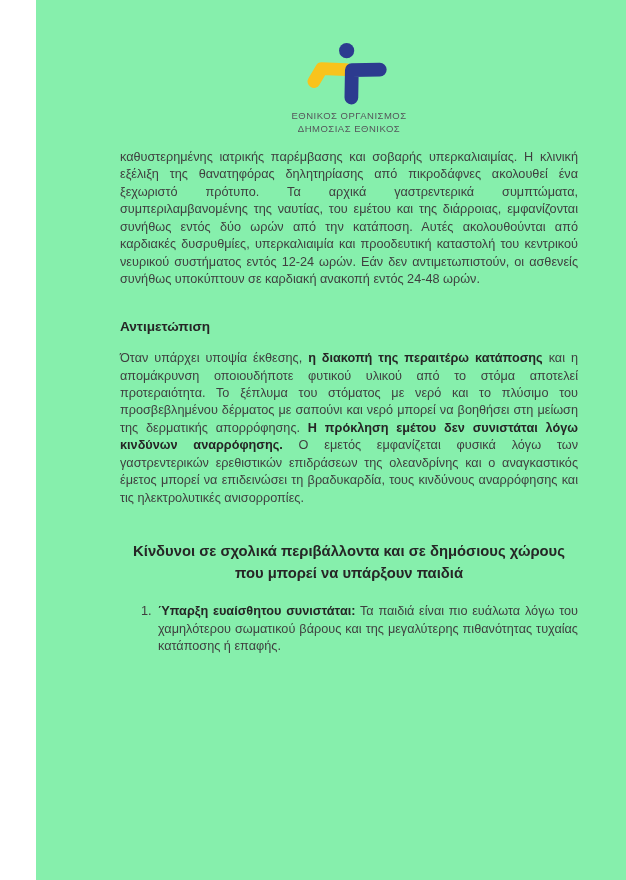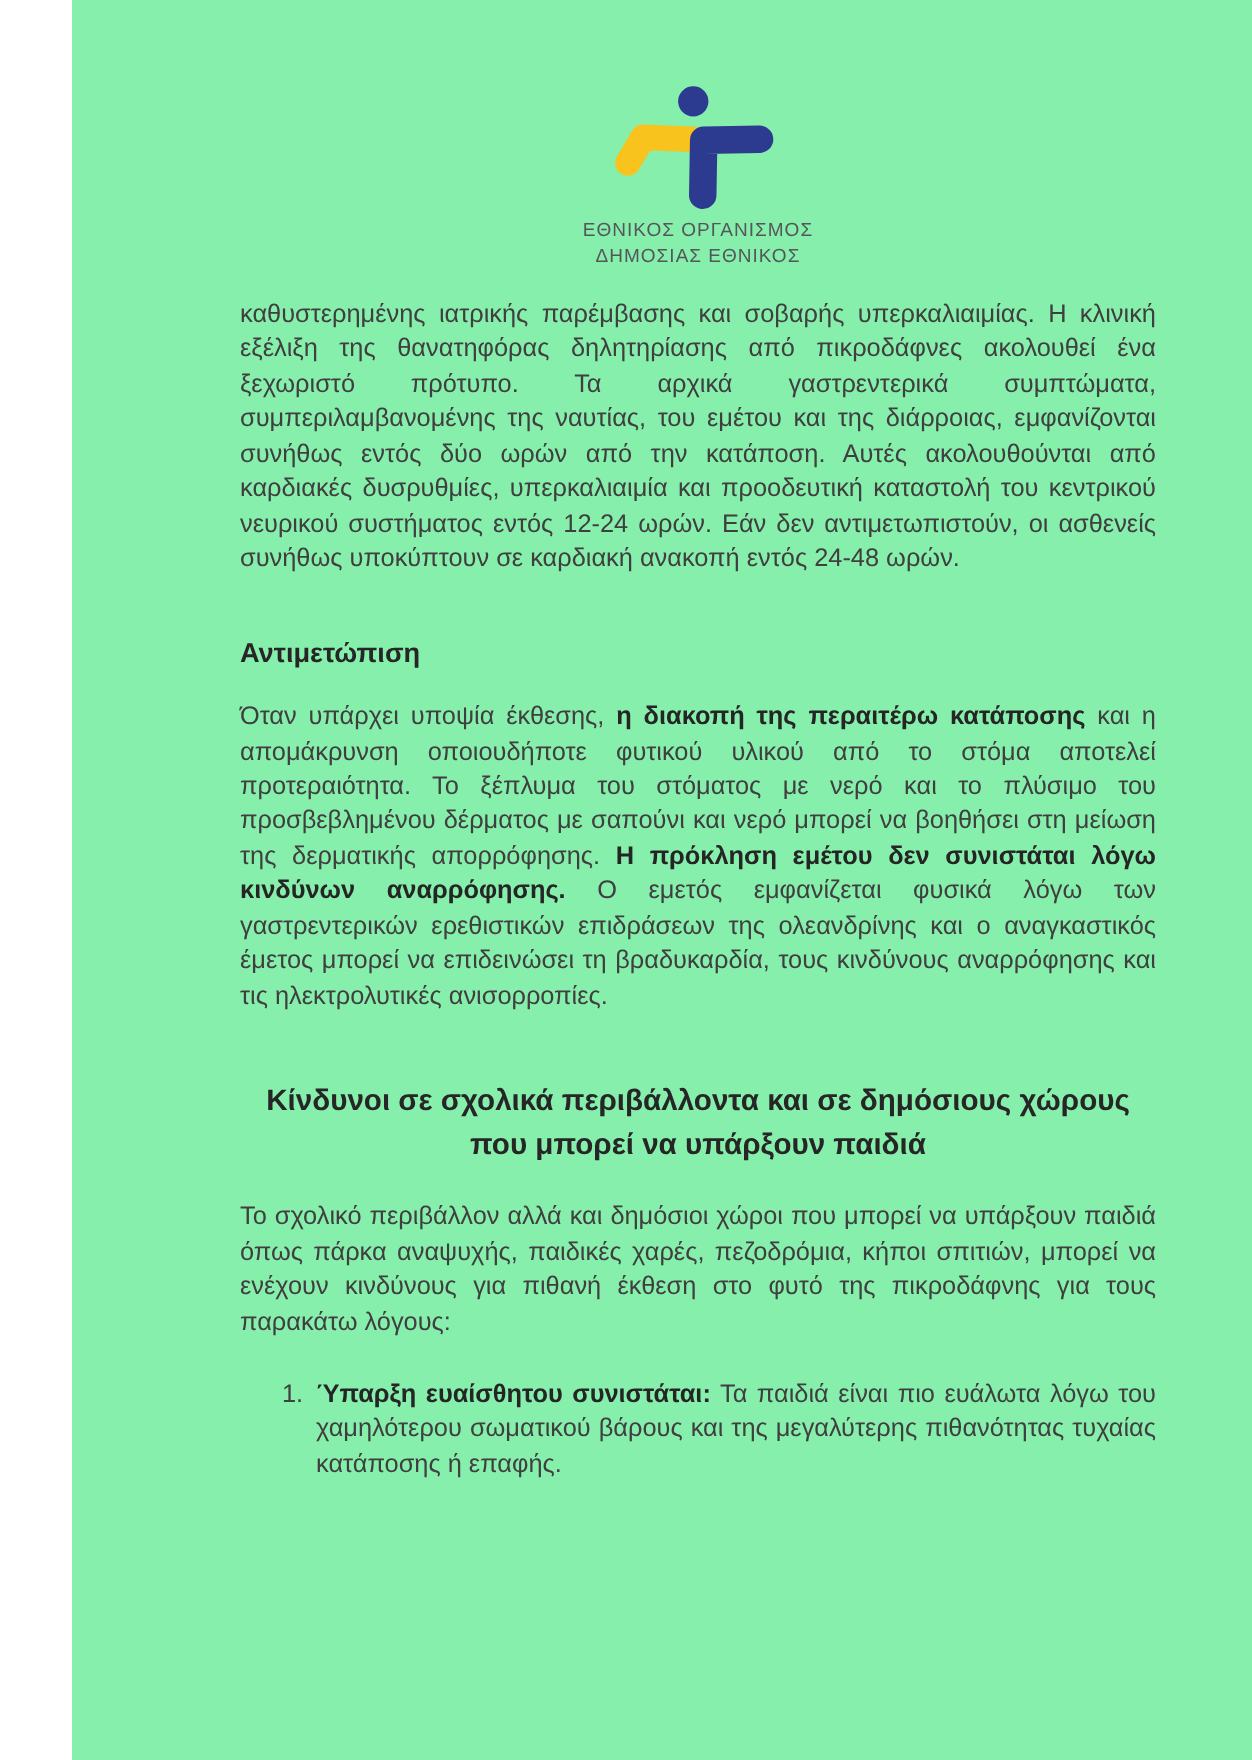--- a/index.html
+++ b/index.html
@@ -98,21 +98,20 @@
     <p class="para">καθυστερημένης ιατρικής παρέμβασης και σοβαρής υπερκαλιαιμίας. Η κλινική εξέλιξη της θανατηφόρας δηλητηρίασης από πικροδάφνες ακολουθεί ένα ξεχωριστό πρότυπο. Τα αρχικά γαστρεντερικά συμπτώματα, συμπεριλαμβανομένης της ναυτίας, του εμέτου και της διάρροιας, εμφανίζονται συνήθως εντός δύο ωρών από την κατάποση. Αυτές ακολουθούνται από καρδιακές δυσρυθμίες, υπερκαλιαιμία και προοδευτική καταστολή του κεντρικού νευρικού συστήματος εντός 12-24 ωρών. Εάν δεν αντιμετωπιστούν, οι ασθενείς συνήθως υποκύπτουν σε καρδιακή ανακοπή εντός 24-48 ωρών.</p>
 
     <h2 class="section-heading">Αντιμετώπιση</h2>
 
 
     <p class="para p-exposure"><span>Όταν υπάρχει υποψία έκθεσης, </span><b class="inline-bold">η διακοπή της περαιτέρω κατάποσης</b><span> και η απομάκρυνση οποιουδήποτε φυτικού υλικού από το στόμα αποτελεί προτεραιότητα. Το ξέπλυμα του στόματος με νερό και το πλύσιμο του προσβεβλημένου δέρματος με σαπούνι και νερό μπορεί να βοηθήσει στη μείωση της δερματικής απορρόφησης. </span><b class="inline-bold">Η πρόκληση εμέτου δεν συνιστάται λόγω κινδύνων αναρρόφησης.</b><span> Ο εμετός εμφανίζεται φυσικά λόγω των γαστρεντερικών ερεθιστικών επιδράσεων της ολεανδρίνης και ο αναγκαστικός έμετος μπορεί να επιδεινώσει τη βραδυκαρδία, τους κινδύνους αναρρόφησης και τις ηλεκτρολυτικές ανισορροπίες.</span></p>
 
 
     <h2 class="center-heading">Κίνδυνοι σε σχολικά περιβάλλοντα και σε δημόσιους χώρους που μπορεί να υπάρξουν παιδιά</h2>
 
-    <p class="para p-school">Το σχολικό περιβάλλον αλλά και δημόσιοι χώροι που μπορεί να υπάρξουν παιδιά όπως πάρκα αναψυχής, παιδικές χαρές, πεζοδρόμια, κήποι σπιτιών, μπορεί να ενέχουν κινδύνους για πιθανή έκθεση στο φυτό της πικροδάφνης για τους παρακάτω λόγους:</p>
 
     <div class="num-list">
       <div class="list-item">
         <span class="list-number">1.</span>
         <span class="list-text"><b class="inline-bold">Ύπαρξη ευαίσθητου συνιστάται:</b><span> Τα παιδιά είναι πιο ευάλωτα λόγω του χαμηλότερου σωματικού βάρους και της μεγαλύτερης πιθανότητας τυχαίας κατάποσης ή επαφής.</span></span>
       </div>
     </div>
 
   </div>
 

